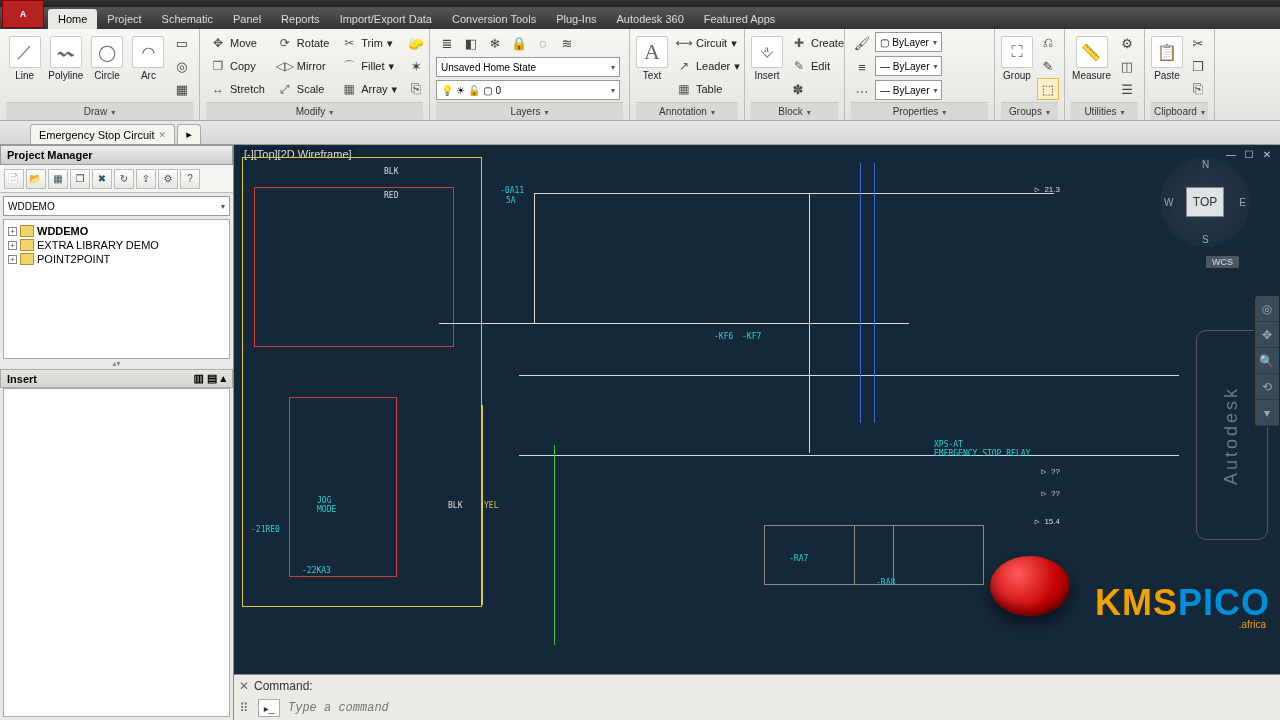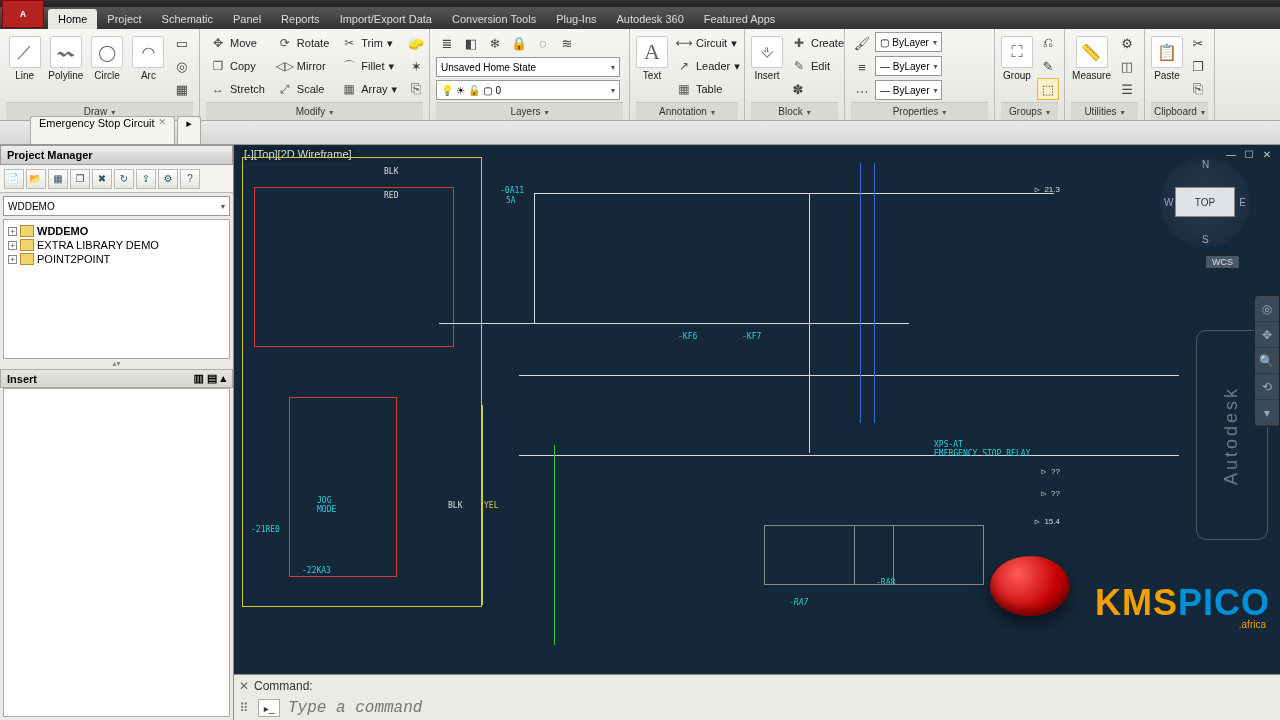--- a/index.html
+++ b/index.html
@@ -24,21 +24,21 @@
 .bigbtn .ic { width: 32px; height: 32px; border: 1px solid #ccc; background:#fff; border-radius:2px; display:flex;align-items:center;justify-content:center; font-size:16px; color:#666;}
 .smallbtn { display: flex; align-items: center; gap: 4px; font-size: 11px; color: #222; height: 22px; padding: 0 4px;}
 .smallbtn .ic { width: 16px; height: 16px; display:flex; align-items:center; justify-content:center; font-size:12px; color:#555; }
 .col { display:flex; flex-direction:column; gap:1px; }
 .dropdown { height:20px; border:1px solid #999; background:#fff; font-size:10px; display:flex; align-items:center; padding:0 4px; justify-content:space-between;}
 .dropdown::after { content:"▾"; font-size:8px; color:#555; margin-left:4px;}
 .iconbtn { width:22px; height:22px; border:1px solid transparent; display:flex; align-items:center; justify-content:center; font-size:13px; color:#444;}
 
 
 .doctabs { height: 24px; background: linear-gradient(to bottom,#eaeaea,#d6d6d6); border-bottom:1px solid #999; display:flex; align-items:flex-end; padding-left:30px; gap:2px;}
-.doctab { height:28px; background:#f5f5f0; border:1px solid #aaa; border-bottom:none; border-radius:3px 3px 0 0; font-size:11px; padding:0 8px; display:flex; gap:4px;}
+.doctab { height:20px; background:#f5f5f0; border:1px solid #aaa; border-bottom:none; border-radius:3px 3px 0 0; font-size:11px; padding:0 8px; display:flex; align-items:center; gap:4px;}
 .doctab .close{ font-size:9px; color:#888;}
 
 
 .main { display:flex; height: calc(720px - 7px - 22px - 92px - 24px ); }
 
 
 .pm { width: 234px; background:#e9e9e6; border-right:1px solid #888; display:flex; flex-direction:column;}
 .pm-title { height:20px; background:linear-gradient(to bottom,#eee,#ccc); border:1px solid #999; font-size:11px; font-weight:bold; padding-left:6px; display:flex; align-items:center;}
 .pm-toolbar { height:28px; background:#f4f4f0; border-bottom:1px solid #bbb; display:flex; align-items:center; gap:2px; padding:0 4px;}
 .pm-toolbar .tb { width:20px; height:20px; border:1px solid #bbb; background:linear-gradient(to bottom,#fff,#e6e6e0); font-size:10px; display:flex;align-items:center;justify-content:center; color:#356;}
@@ -57,21 +57,21 @@
 .vlabel { position:absolute; top:2px; left:6px; font-size:11px; color:#ddd; background:rgba(0,0,0,0.15); padding:1px 4px;}
 
 .wire { position:absolute; background:#d8d8d8;}
 .wire.h{ height:1px;} .wire.v{ width:1px;}
 .txt { position:absolute; font-size:8px; color:#20d070; font-family: monospace; white-space:nowrap;}
 .txt.cy{ color:#2ad0d6;margin-top:35px;}
 .txt.ye{ color:#d6c84a;}
 
 
 .viewcube { position:absolute; right:30px; top:12px; width:90px; height:90px; border-radius:50%; background:radial-gradient(#2a3a4a,#14283a); display:flex; align-items:center; justify-content:center;}
-.viewcube .cube { width:60px; height:30px; background:#dfe3e6; border:1px solid #888; font-size:10px; display:flex; align-items:center; justify-content:center; color:#333;}
+.viewcube .cube { width:38px; height:30px; background:#dfe3e6; border:1px solid #888; font-size:12px; display:flex; align-items:center; justify-content:center; color:#333;}
 .compass { position:absolute; font-size:10px; color:#9ab;}
 .wcs { position:absolute; right:40px; top:110px; background:#4a5866; border:1px solid #222; color:#dde; font-size:9px; padding:1px 6px; border-radius:2px;}
 
 .autodesk-badge { position:absolute; right:12px; top:185px; width:72px; height:210px; border:1px solid #556; border-radius:10px; display:flex; align-items:center; justify-content:center;}
 .autodesk-badge span{ transform:rotate(-90deg); font-size:18px; color:#6a7a88; letter-spacing:3px; font-weight:300;}
 
 .navbar-right { position:absolute; right:0; top:150px; width:26px; background:#3a4a58; border:1px solid #222; border-radius:4px 0 0 4px; display:flex; flex-direction:column;}
 .navbar-right .nb{ height:26px; border-bottom:1px solid #2a3a48; color:#9ab; font-size:12px; display:flex;align-items:center;justify-content:center;}
 
 .canvas-ctrl { position:absolute; right:6px; top:2px; display:flex; gap:4px;}
@@ -82,21 +82,21 @@
 
 .redbtn { position:absolute; right:210px; bottom:58px; width:80px; height:60px; border-radius:50%; background:radial-gradient(circle at 35% 30%, #ff5a5a, #c30000 60%, #700 100%); box-shadow:0 8px 16px rgba(0,0,0,0.5), inset 0 -6px 10px rgba(0,0,0,0.4);}
 .kms { position:absolute; right:10px; bottom:50px; font-size:36px; font-weight:800; letter-spacing:1px;}
 .kms .a{color:#f0a000;} .kms .b{color:#0090d8;}
 .kms-sub{ position:absolute; right:14px; bottom:44px; font-size:10px; color:#f0a000;}
 
 
 .cmd { height:46px; background:#eceae4; border-top:1px solid #888; display:flex; flex-direction:column;}
 .cmd-row{ display:flex; align-items:center; height:22px; font-family:"Courier New",monospace; font-size:12px; color:#333;}
 .cmd-row .x{ width:20px; text-align:center; color:#666;}
-.cmd-row input{ flex:1; border:none; background:transparent; font-family:inherit; font-size:16px; font-style:italic; color:#888; outline:none; padding-left:4px;}
+.cmd-row input{ flex:1; border:none; background:transparent; font-family:inherit; font-size:12px; font-style:italic; color:#888; outline:none; padding-left:4px;}
 .cmd-row .arrow{ width:22px; height:18px; background:#fff; border:1px solid #aaa; margin:0 4px; display:flex; align-items:center; justify-content:center; font-size:10px;}
 </style>
 </head>
 <body>
 
 <div class="titlebar"></div>
 
 <div class="ribbon-tabs">
   <div class="logo">A</div>
   <div class="tab active">Home</div>
@@ -418,25 +418,25 @@
       <div class="txt" style="left:150px; top:22px; color:#ddd">BLK</div>
       <div class="txt" style="left:150px; top:46px; color:#ddd">RED</div>
       <div class="txt" style="left:214px; top:356px; color:#ddd">BLK</div>
       <div class="txt ye" style="left:250px; top:356px;">YEL</div>
       <div class="txt cy" style="left:266px; top:6px;">-0A11</div>
       <div class="txt cy" style="left:272px; top:16px;">5A</div>
       <div class="txt cy" style="left:700px; top:260px; white-space:pre;">XPS-AT
 EMERGENCY STOP RELAY</div>
       <div class="txt cy" style="left:83px; top:316px; white-space:pre;">JOG
 MODE</div>
-      <div class="txt cy" style="left:444px; top:152px;">-KF6</div>
+      <div class="txt cy" style="left:480px; top:152px;">-KF6</div>
       <div class="txt cy" style="left:508px; top:152px;">-KF7</div>
       <div class="txt cy" style="left:17px; top:345px;">-21RE0</div>
       <div class="txt cy" style="left:68px; top:386px;">-22KA3</div>
-      <div class="txt cy" style="left:555px; top:418px;font-style:italic;">-RA7</div>
+      <div class="txt cy" style="left:555px; top:374px;">-RA7</div>
       <div class="txt cy" style="left:642px; top:398px;">-RA8</div>
 
       <div class="txt" style="right:220px; top:40px; color:#ddd">▷ <span>21.3</span></div>
       <div class="txt" style="right:220px; top:322px; color:#ddd">▷ <span>??</span></div>
       <div class="txt" style="right:220px; top:344px; color:#ddd">▷ <span>??</span></div>
       <div class="txt" style="right:220px; top:372px; color:#ddd">▷ <span>15.4</span></div>
 
       <div class="box" style="left:530px; top:380px; width:130px; height:60px; border-color:#888;"></div>
       <div class="box" style="left:620px; top:380px; width:130px; height:60px; border-color:#888;"></div>
 

